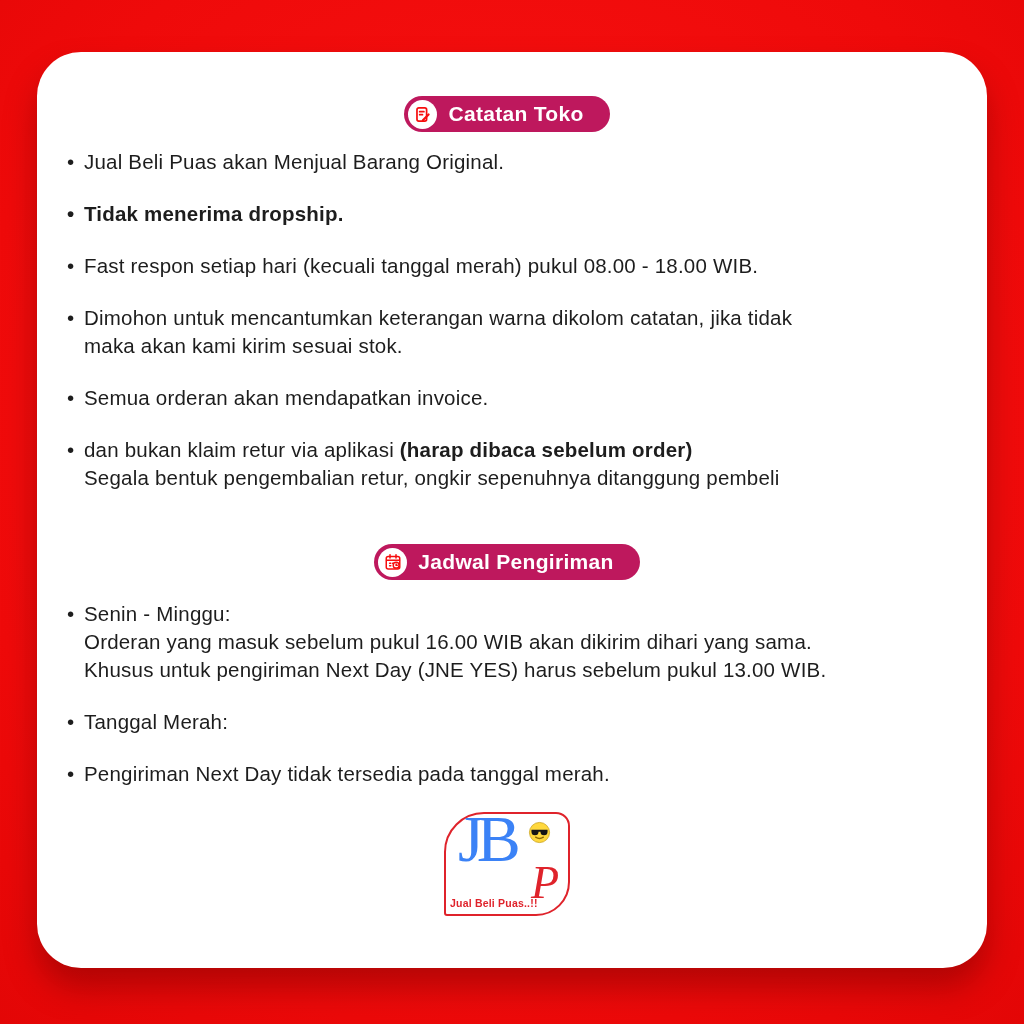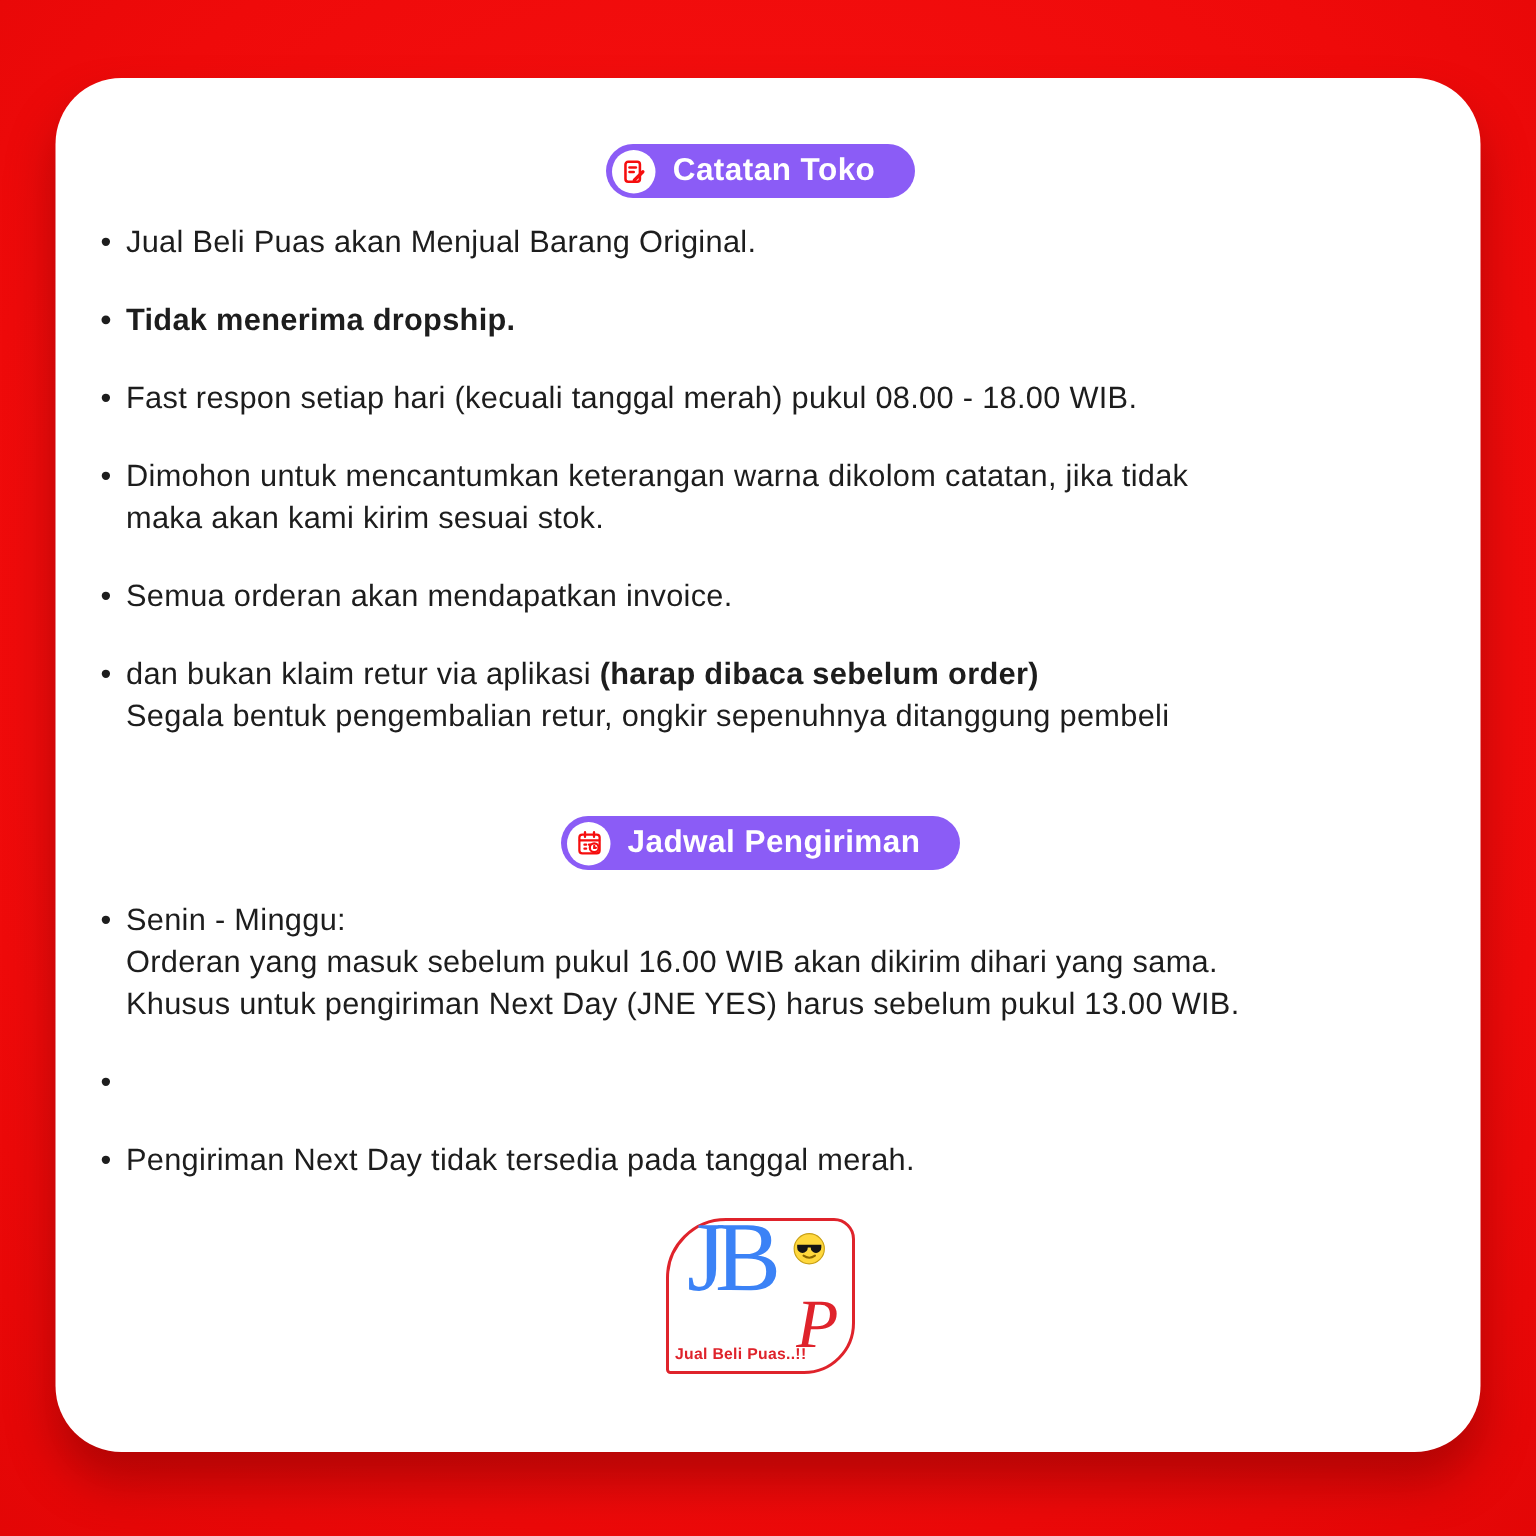--- a/index.html
+++ b/index.html
@@ -10,21 +10,21 @@
     -webkit-font-smoothing:antialiased;
   }
   .card{
     position:absolute;left:37px;top:52px;width:950px;height:916px;
     background:#ffffff;border-radius:44px;box-sizing:border-box;
     padding:44px 40px 0 30px;
     box-shadow:0 20px 32px rgba(110,0,0,.45);
   }
   .pill{
     display:flex;align-items:center;gap:11px;width:max-content;margin:0 auto;
-    background:#8b5cf6;color:#ffffff;border-radius:999px;
+    background:#be185d;color:#ffffff;border-radius:999px;
     padding:3px 26px 3px 4px;height:36px;box-sizing:border-box;
   }
   .pill-circle{
     width:29px;height:29px;border-radius:50%;background:#ffffff;flex:none;
     display:flex;align-items:center;justify-content:center;
   }
   .pill-label{font-weight:bold;font-size:21px;letter-spacing:.3px;white-space:nowrap;}
   .bullets{margin-top:16px;}
   .bullet{
     display:flex;margin-bottom:24px;font-size:20.5px;line-height:28px;
@@ -125,20 +125,21 @@
       <span class="dot">•</span>
       <span class="txt">
         <div>Senin - Minggu:</div>
         <div>Orderan yang masuk sebelum pukul 16.00 WIB akan dikirim dihari yang sama.</div>
         <div>Khusus untuk pengiriman Next Day (JNE YES) harus sebelum pukul 13.00 WIB.</div>
       </span>
     </div>
     <div class="bullet">
       <span class="dot">•</span>
       <span class="txt">
+        <div>Tanggal Merah:</div>
       </span>
     </div>
     <div class="bullet">
       <span class="dot">•</span>
       <span class="txt">Pengiriman Next Day tidak tersedia pada tanggal merah.</span>
     </div>
   </div>
 
   <div class="logo">
     <span class="logo-jb">JB</span>

